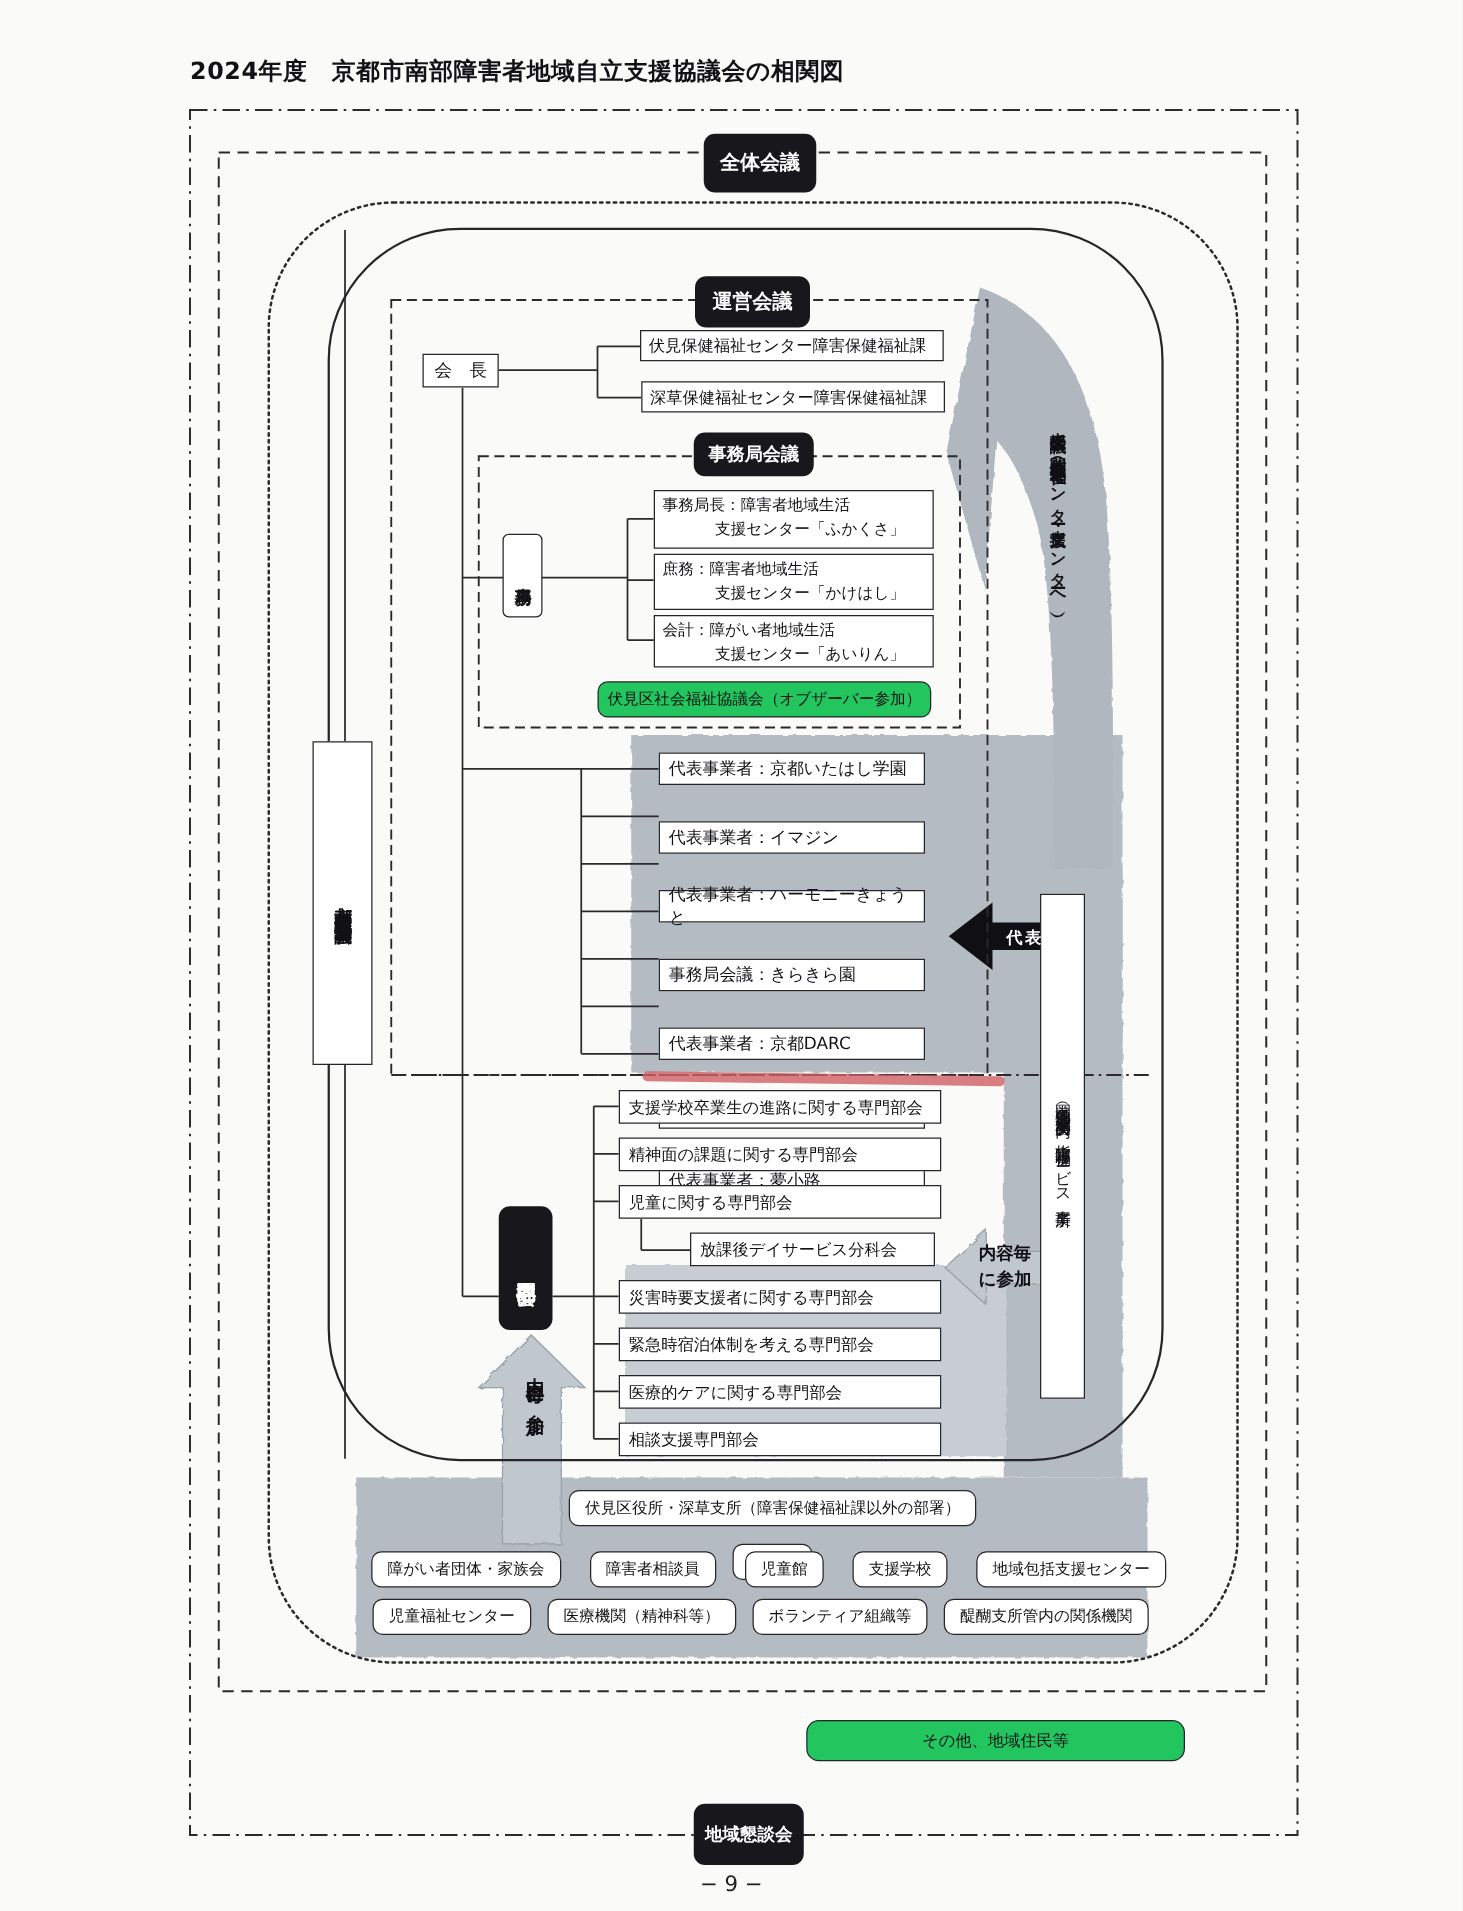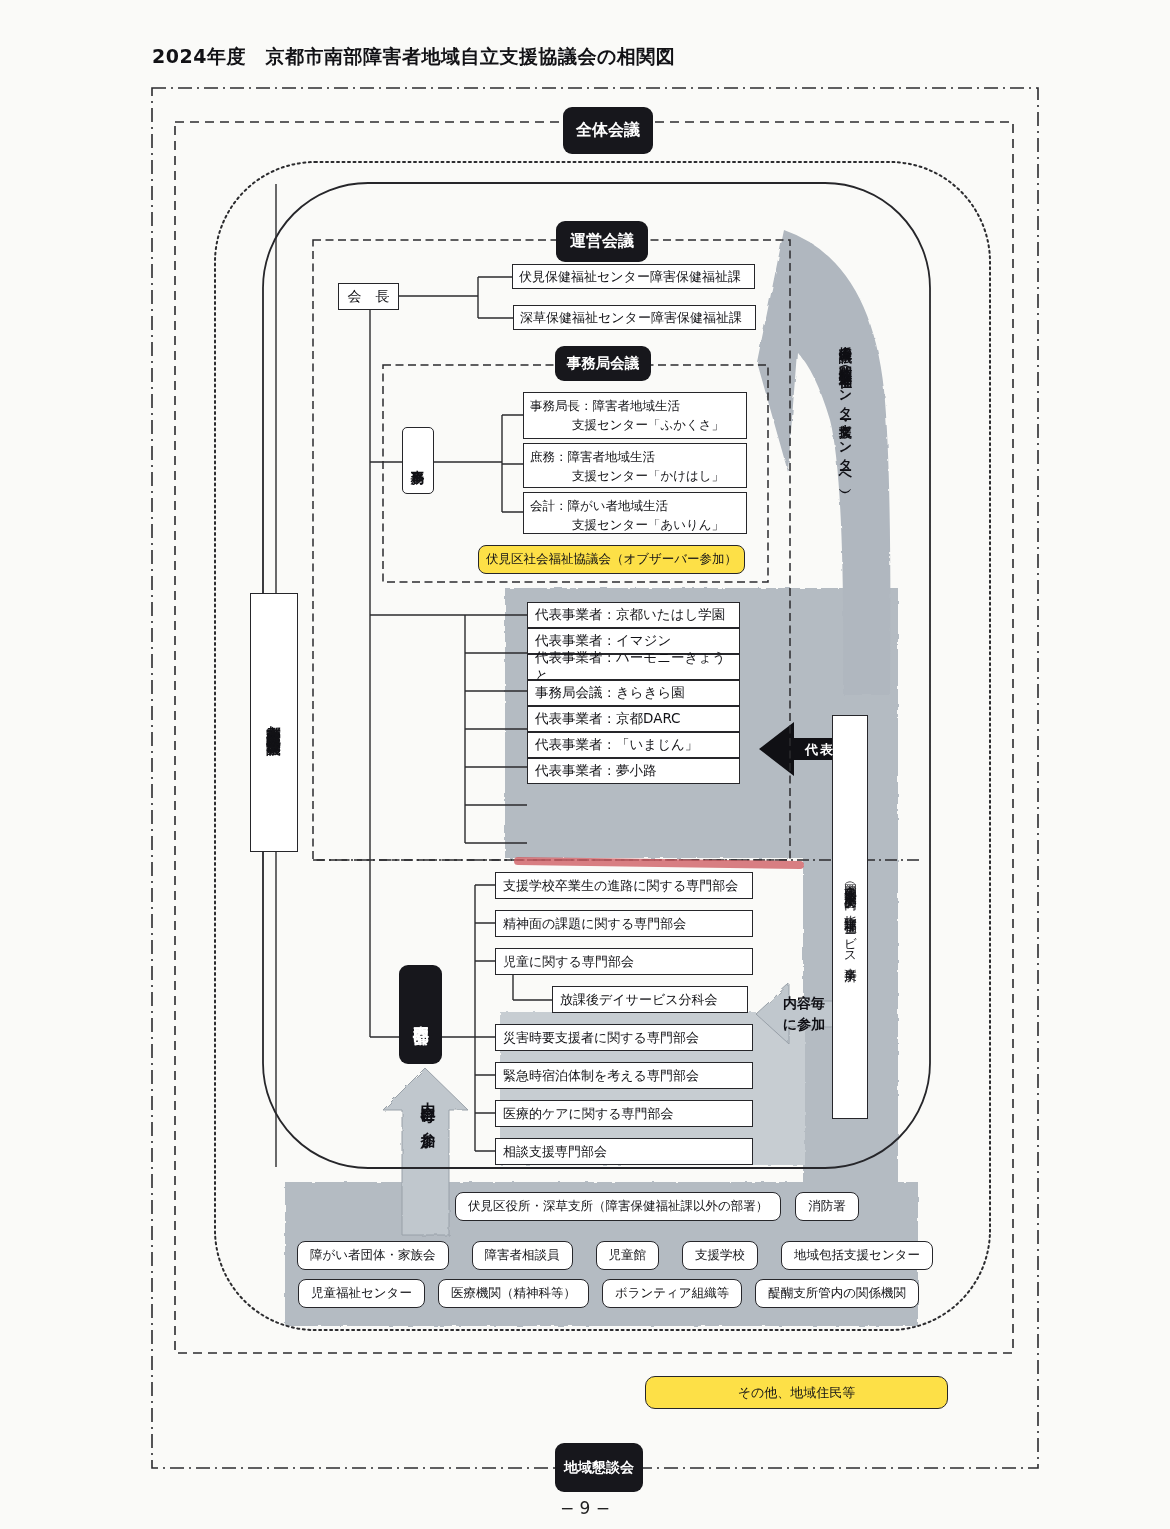--- a/index.html
+++ b/index.html
@@ -9,39 +9,39 @@
   .title{position:absolute;font-size:19px;font-weight:bold;letter-spacing:.5px;}
   .blk{position:absolute;background:#17171c;color:#fff;display:flex;align-items:center;
        justify-content:center;border-radius:9px;font-weight:bold;box-sizing:border-box;}
   .box{position:absolute;background:#fff;border:1.4px solid #26262a;display:flex;
        align-items:center;font-size:13px;box-sizing:border-box;padding:0 6px;}
   .box.center{justify-content:center;padding:0 2px;}
   .vbox{position:absolute;background:#fff;border:1.5px solid #26262a;display:flex;
         align-items:center;justify-content:center;box-sizing:border-box;}
   .vtext{writing-mode:vertical-rl;text-orientation:upright;letter-spacing:1px;}
   .list{position:absolute;display:flex;flex-direction:column;}
-  .reps-list{gap:0;justify-content:flex-end;}
+  .reps-list{gap:29px;justify-content:flex-end;}
   .rep-box{background:#fff;border:1.4px solid #26262a;box-sizing:border-box;display:flex;
            align-items:center;padding:0 7px;font-size:13.5px;height:26px;width:100%;}
   .subs-list{gap:11px;}
   .sub-box{background:#fff;border:1.4px solid #26262a;box-sizing:border-box;display:flex;
            align-items:center;padding:0 7px;font-size:13px;height:27px;width:100%;}
   .subs-list .i3{width:196px;margin-left:57px;}
   .jimu-members{gap:4px;width:224px;}
   .jm{background:#fff;border:1.4px solid #26262a;box-sizing:border-box;font-size:12.5px;
-      line-height:1.55;padding:3px 6px;}
+      line-height:1.55;padding:3px 6px;font-family:Liberation Mono, monospace;}
   .jm .l2{padding-left:42px;}
   .jimu-members .i0{height:47px;}
   .jimu-members .i1{height:45px;}
   .jimu-members .i2{height:42px;}
   .com-row{position:absolute;display:flex;align-items:center;}
   .com-box{background:#fff;border:1.3px solid #26262a;border-radius:8px;display:flex;
            align-items:center;justify-content:center;padding:0 12px;font-size:12.5px;
            box-sizing:border-box;height:29px;white-space:nowrap;}
-  .round-box{position:absolute;background:#fde047;border:1.4px solid #26262a;border-radius:10px;
+  .round-box{position:absolute;background:#22c55e;border:1.4px solid #26262a;border-radius:10px;
              display:flex;align-items:center;justify-content:center;font-size:13px;box-sizing:border-box;}
   .arrow-label{position:absolute;font-weight:bold;color:#0f0f14;}
   .pageno{position:absolute;left:0;top:1498px;width:100%;text-align:center;font-size:17px;color:#222;}
 </style>
 </head>
 <body>
 
 <div class="page">
 
   <div class="title" style="left:152px;top:44px;">2024年度　京都市南部障害者地域自立支援協議会の相関図</div>
@@ -142,21 +142,21 @@
   <div class="vbox vtext" style="left:832px;top:715px;width:36px;height:404px;font-size:12.5px;">圏域内（伏見本所・深草支所管内）の指定障害福祉サービス事業所</div>
   <div class="arrow-label vtext" style="left:828px;top:336px;width:26px;height:368px;font-size:13px;">支援会議の開催依頼（保健福祉センター・支援センターへ）</div>
   <div class="arrow-label" style="left:796px;top:739px;width:48px;height:21px;color:#fff;font-size:13px;
        display:flex;align-items:center;justify-content:center;letter-spacing:2px;">代表</div>
   <div class="arrow-label" style="left:776px;top:993px;width:56px;font-size:14px;line-height:1.5;text-align:center;">
     <div>内容毎</div>
     <div>に参加</div>
   </div>
   <div class="arrow-label vtext" style="left:413px;top:1090px;width:24px;height:147px;font-size:15px;letter-spacing:3px;">内容毎に参加</div>
 
-  <div class="com-row" style="left:455px;top:1192px;gap:14px;">
+  <div class="com-row" style="left:455px;top:1192px;gap:14px;flex-direction:column;">
       <div class="com-box i0">伏見区役所・深草支所（障害保健福祉課以外の部署）</div>
       <div class="com-box i1">消防署</div>
     </div>
   <div class="com-row" style="left:297px;top:1241px;gap:23px;">
       <div class="com-box i0">障がい者団体・家族会</div>
       <div class="com-box i1">障害者相談員</div>
       <div class="com-box i2">児童館</div>
       <div class="com-box i3">支援学校</div>
       <div class="com-box i4">地域包括支援センター</div>
     </div>

